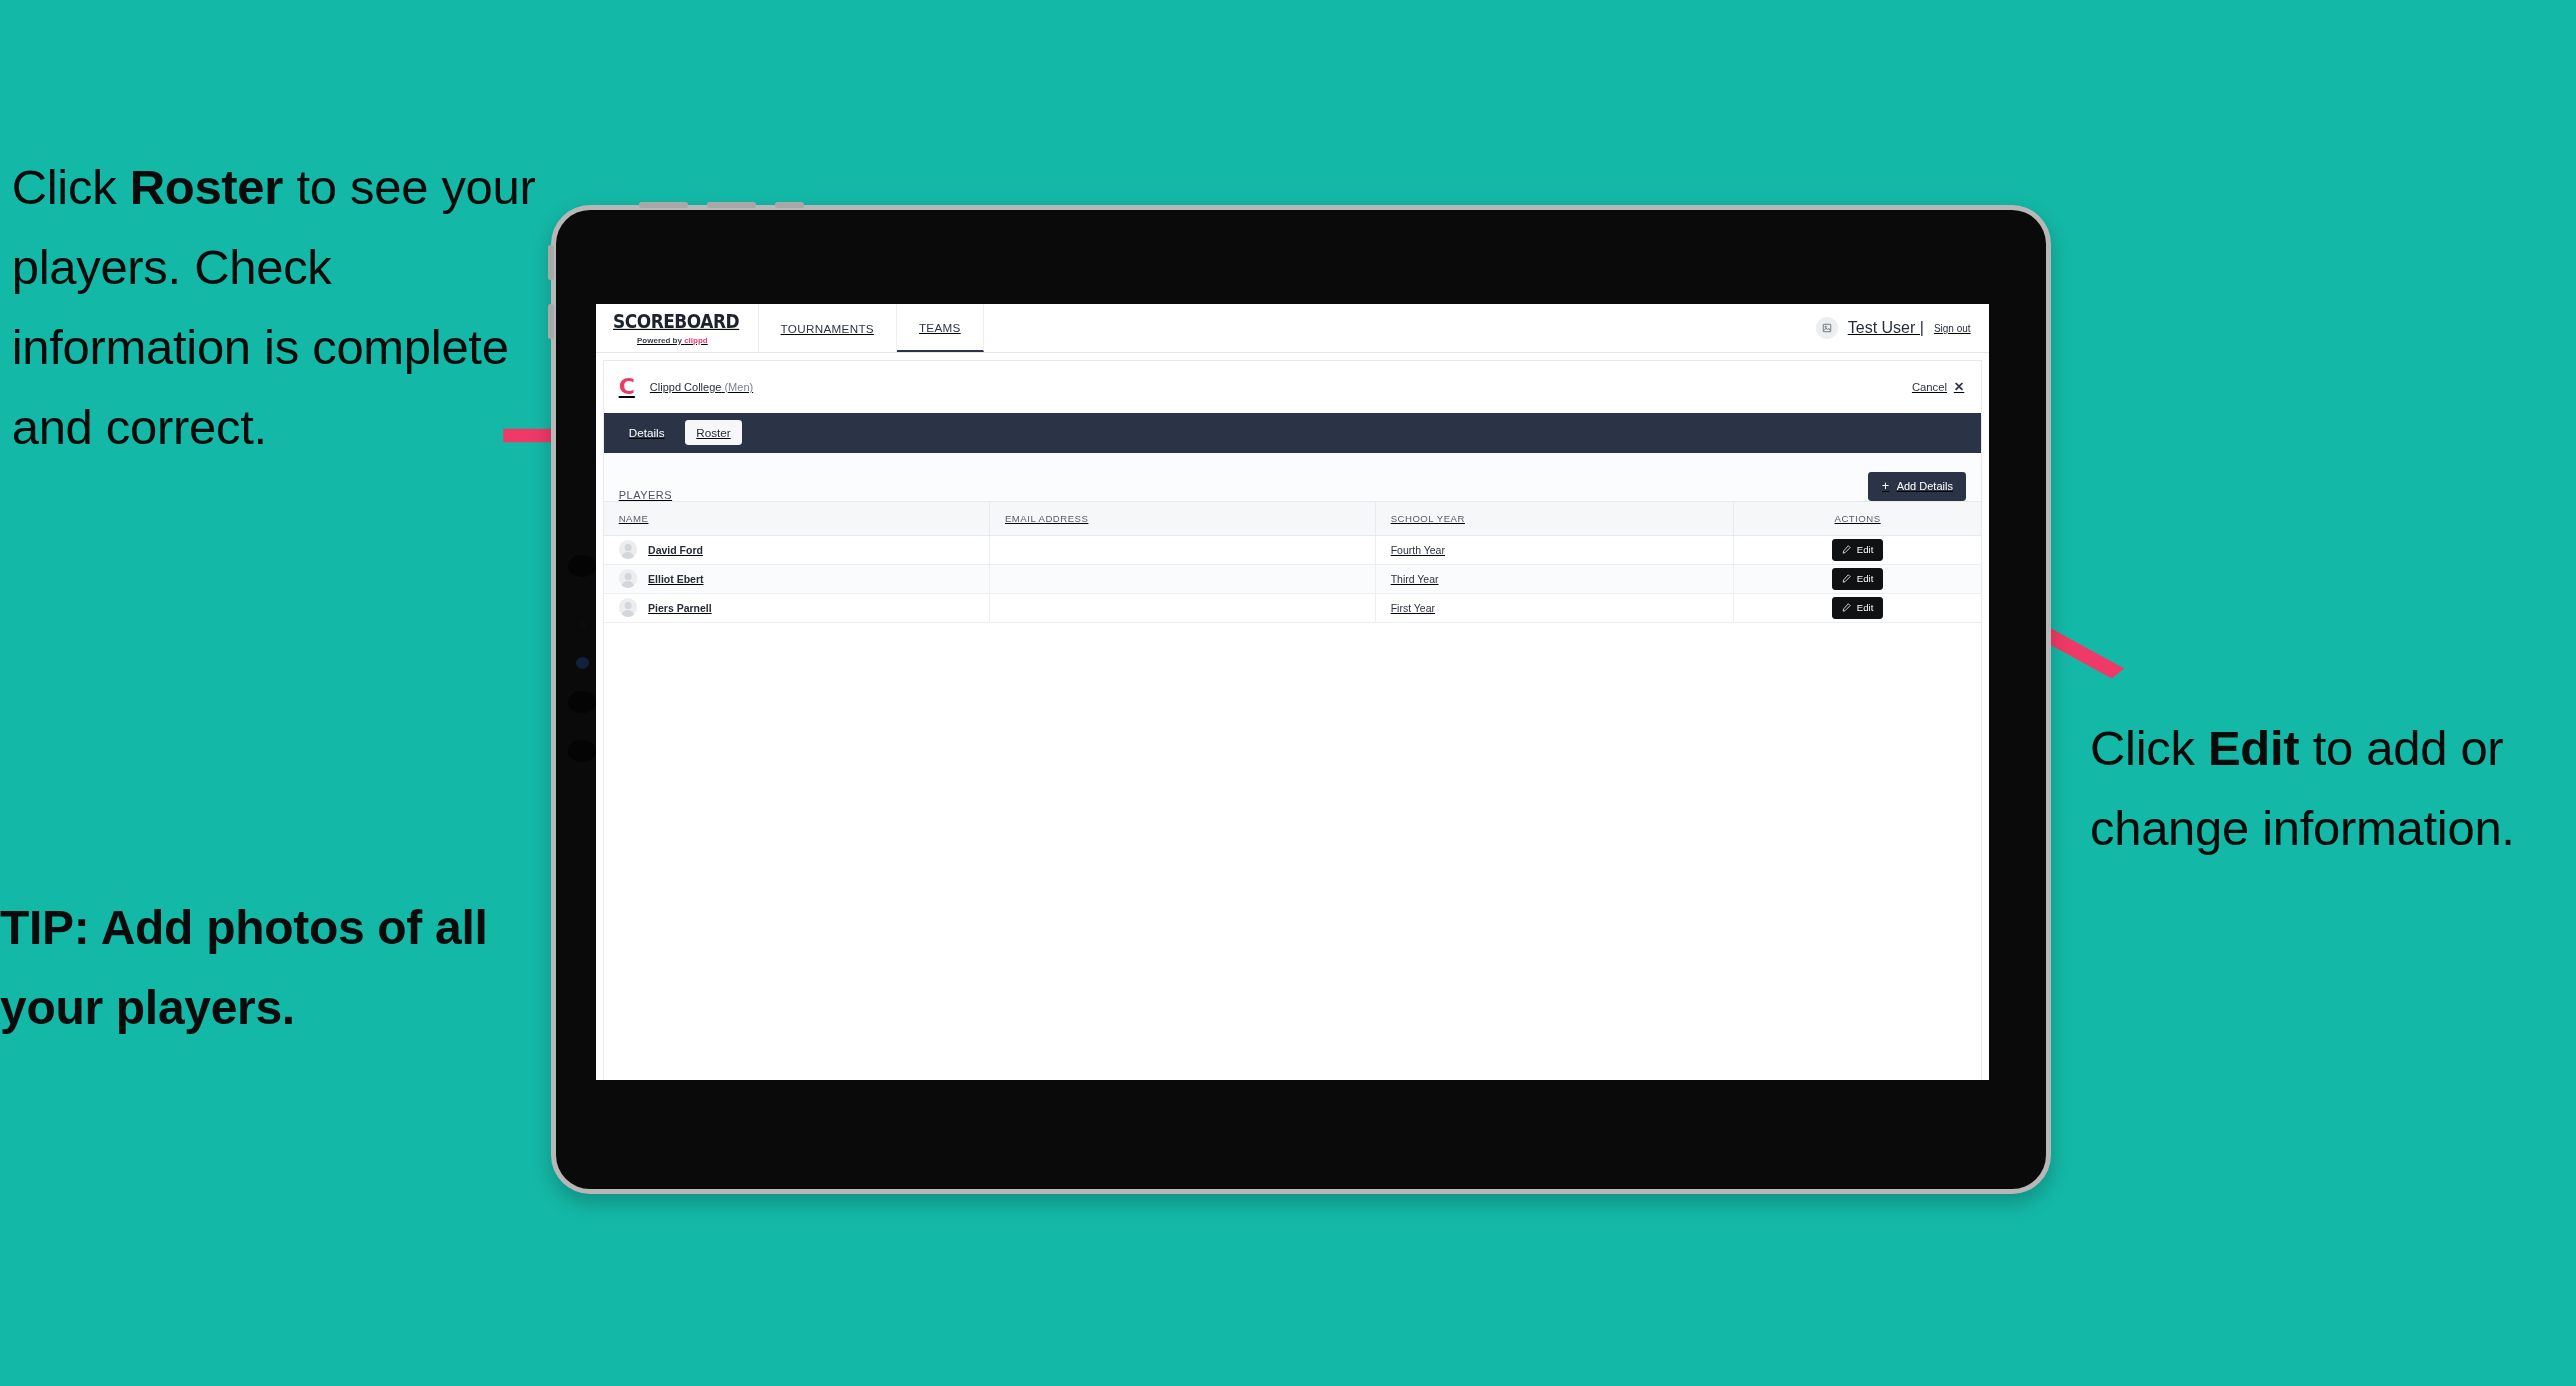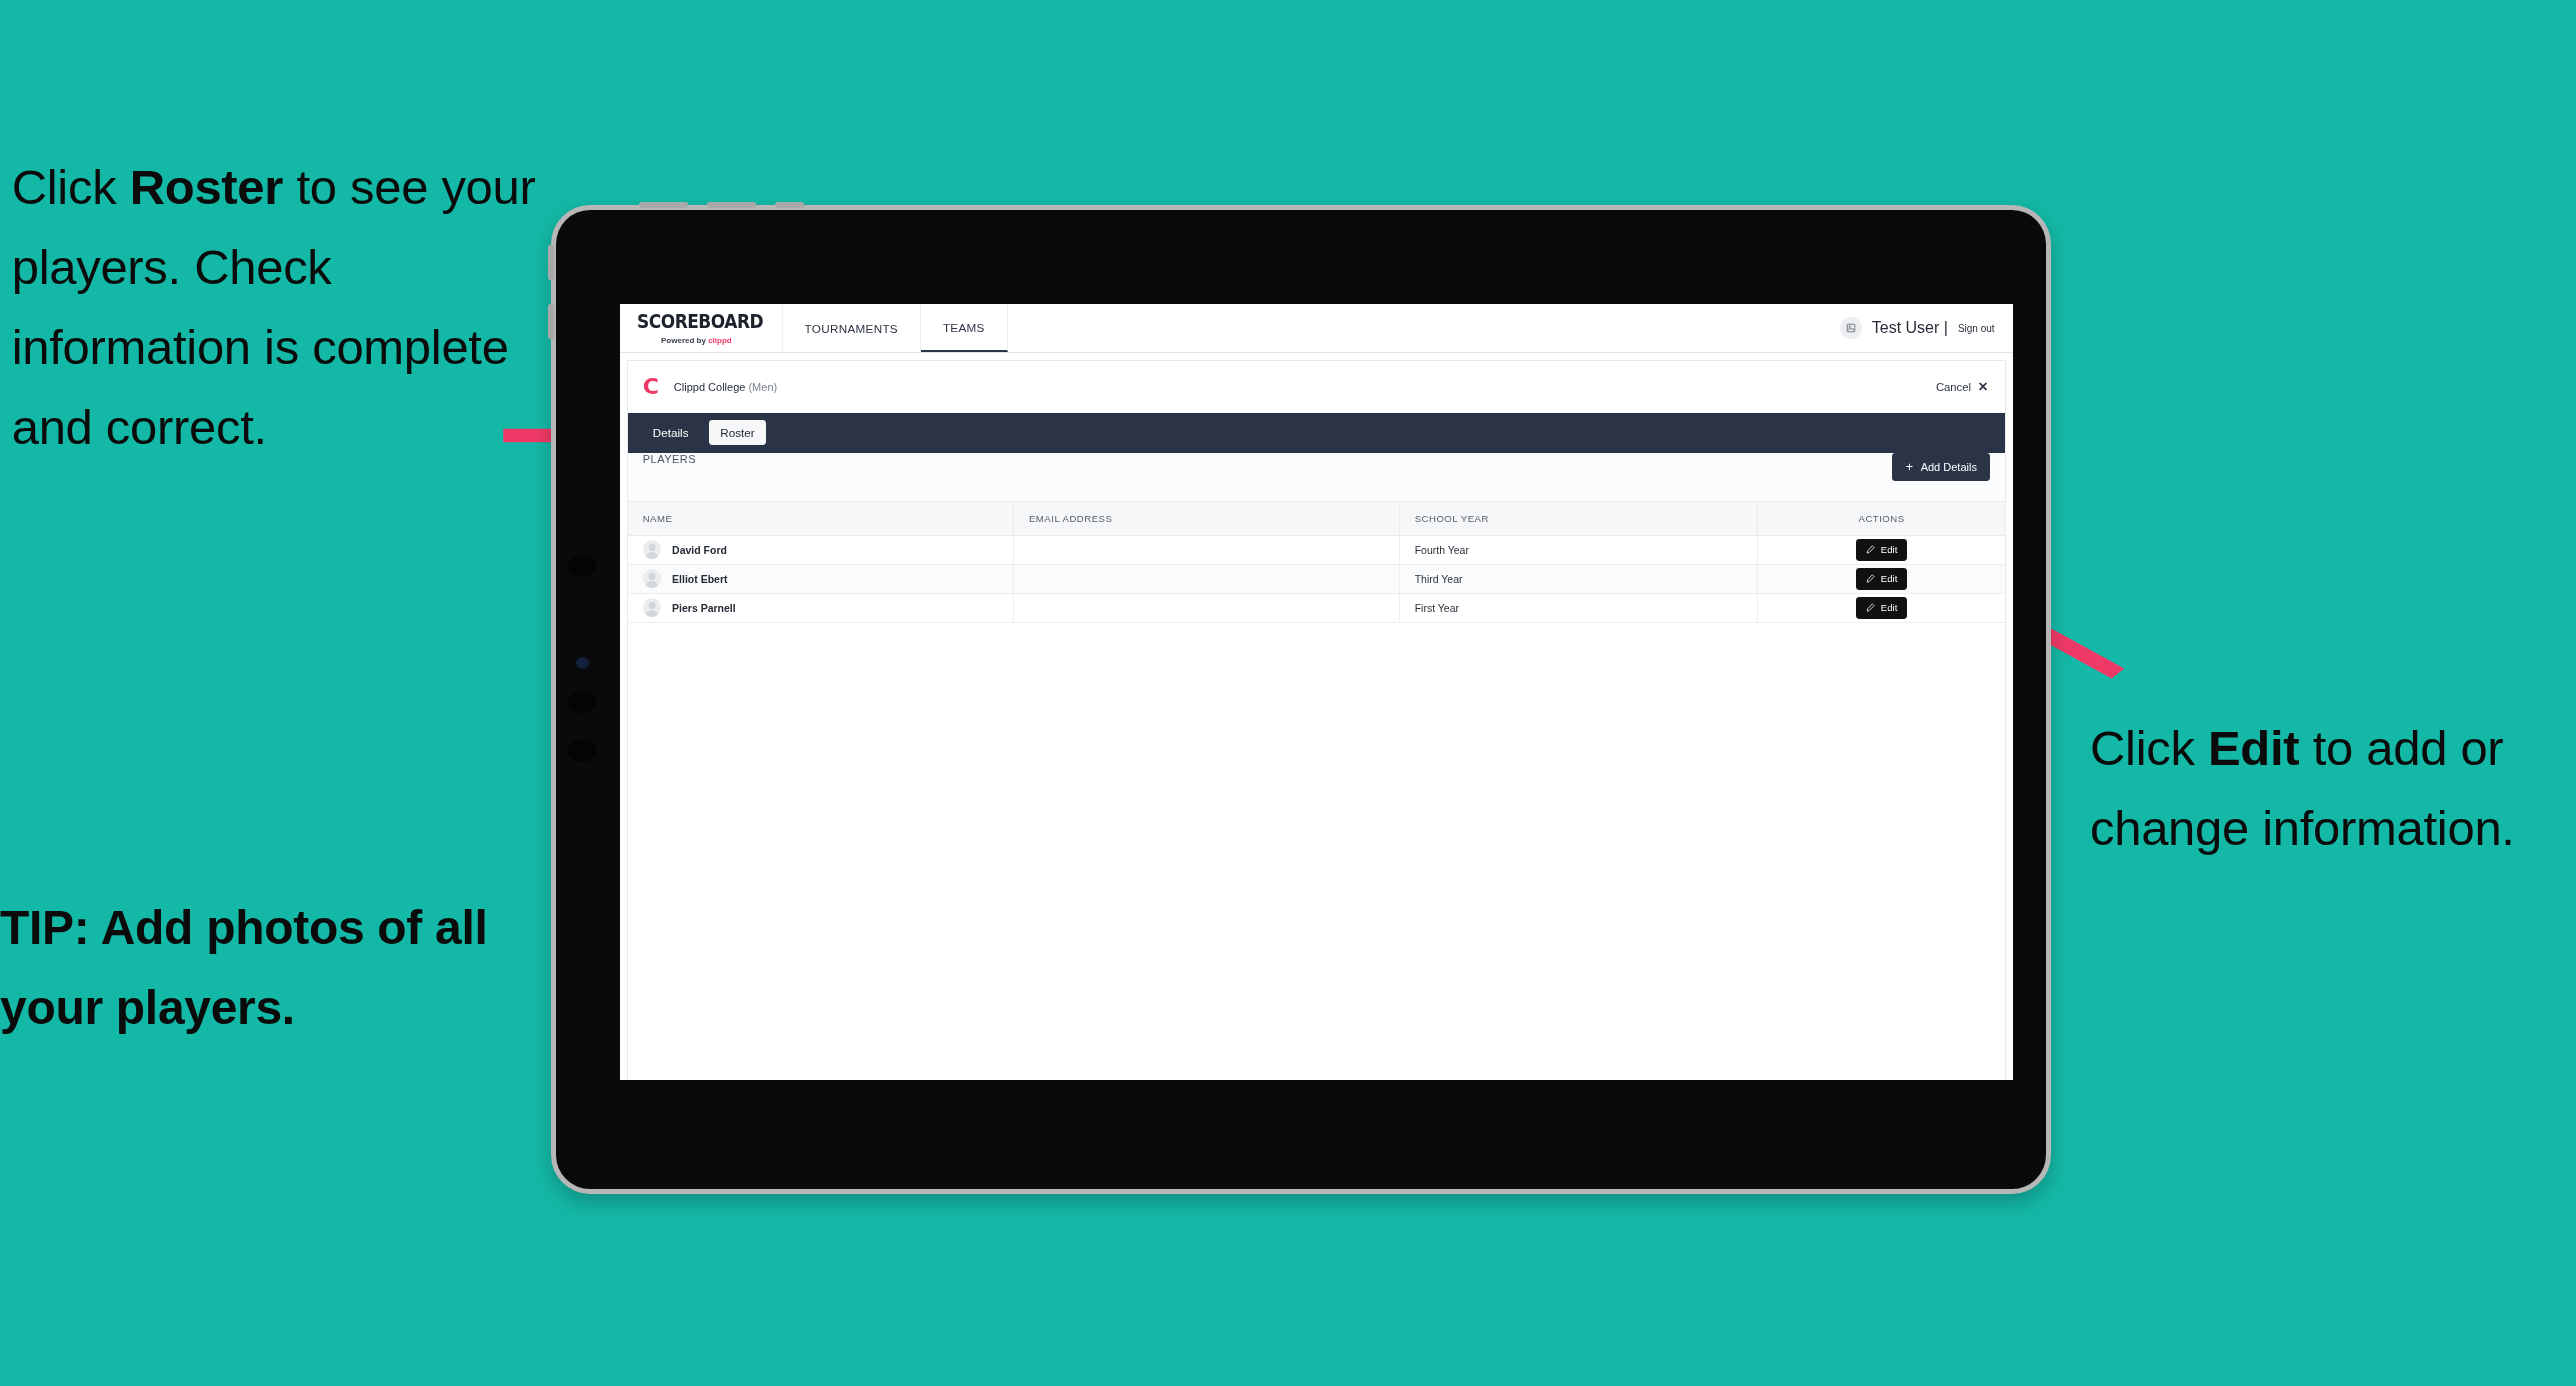--- a/index.html
+++ b/index.html
@@ -76,25 +76,26 @@
   #nub1 { left: 88px; top: -3.4px; width: 49px; height: 6.7px; }
   #nub2 { left: 156px; top: -3.4px; width: 49px; height: 6.7px; }
   #nub3 { left: 224px; top: -3.4px; width: 28.5px; height: 6.7px; }
   .frame-side-nub { position: absolute; background: #a8a8a8; border-radius: 2.5px; left: -3.4px; width: 6.7px; }
   #snub1 { top: 40px; height: 35px; }
   #snub2 { top: 99px; height: 35px; }
 
   
   #screen {
     position: absolute;
-    left: 64px; top: 94px;
+    left: 40px; top: 94px;
     width: 1393px; height: 776px;
     background: #ffffff;
     overflow: hidden;
     box-shadow: 0 0 0 0.8px rgba(0,0,0,.04);
+    text-decoration: underline;
   }
 
   
   #topnav {
     height: 49px;
     background: #fff;
     border-bottom: 1.7px solid #e3e5e8;
     display: flex;
     align-items: stretch;
     position: relative;
@@ -170,21 +171,21 @@
     gap: 8.4px;
   }
   .subtab {
     font-size: 11.7px; color:#ffffff; padding: 5.9px 11.7px; border-radius: 3.4px; cursor:pointer;
   }
   .subtab.active { background:#f5f7f9; color:#242b36; }
 
   
   #players-bar {
     height: 49px; background:#fbfcfd;
-    display:flex; align-items:flex-start; padding: 0 15px;
+    display:flex; align-items:flex-end; padding: 0 15px;
     border-bottom: 0.8px solid #e8eaed;
   }
   #players-label { font-size: 11px; color:#4c535f; letter-spacing:0.5px; }
   #players-spacer { flex:1; }
   #add-player {
     background:#2a3446; color:#fff; border:none; border-radius:3.4px;
     height: 28.5px; padding: 0 13.4px; font-size:11px;
     display:flex; align-items:center; gap:7.5px; cursor:pointer;
     font-family:"Liberation Sans", sans-serif;
   }

